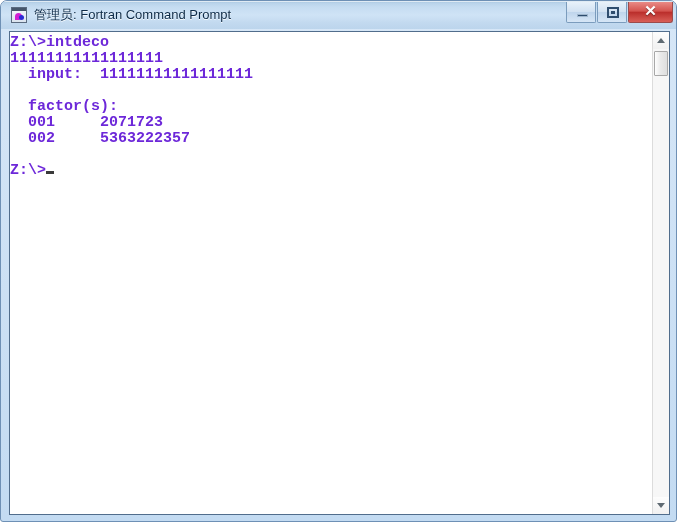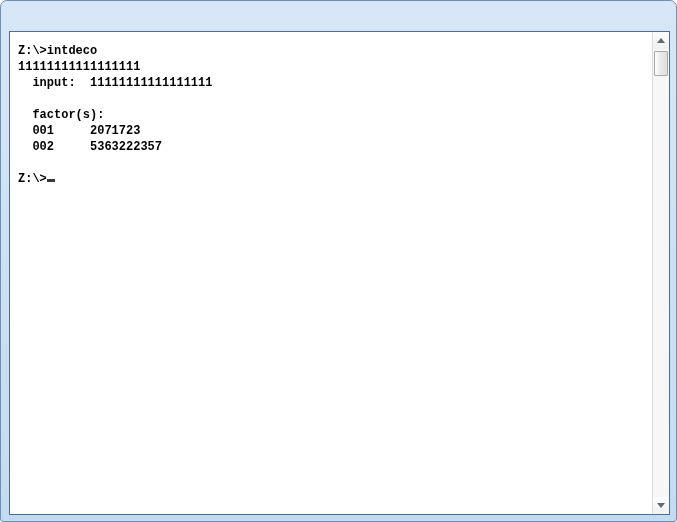--- a/index.html
+++ b/index.html
@@ -159,26 +159,26 @@
     position: absolute;
     left: 0; top: 0;
     width: 643px;
     height: 482px;
     background: #ffffff;
     overflow: hidden;
   }
   #console-text {
     position: absolute;
     left: 0px; top: 3px;
-    margin: 8px;
+    margin: 0;
     font-family: "Liberation Mono", "DejaVu Sans Mono", monospace;
-    font-size: 12px;
+    font-size: 15px;
     line-height: 16px;
     font-weight: bold;
-    color: #000000;
+    color: #6d28d9;
     white-space: pre;
     letter-spacing: 0px;
   }
 
   .cursor-line {
     position: relative;
   }
   #cursor-block {
     display: inline-block;
     width: 8px;
@@ -238,20 +238,45 @@
     left: 0; top: 17px;
     width: 16px; bottom: 17px;
     background: #f7f7f7;
   }
 </style>
 </head>
 <body>
 
 <div id="window">
 
+  <div id="titlebar">
+    <div id="titlebar-highlight"></div>
+
+    <div id="app-icon">
+      <div class="icon-titlestripe"></div>
+      <div class="icon-blob-a"></div>
+      <div class="icon-blob-b"></div>
+    </div>
+
+    <div id="title-text">管理员: Fortran Command Prompt</div>
+
+    <div class="winbtn" id="btn-min">
+      <div class="glyph-min"></div>
+    </div>
+
+    <div class="winbtn" id="btn-max">
+      <div class="glyph-max">
+        <div class="glyph-max-inner"></div>
+      </div>
+    </div>
+
+    <div class="winbtn" id="btn-close">
+      <div class="glyph-close">✕</div>
+    </div>
+  </div>
 
   <div id="console-frame">
     <div id="console-screen">
       <div id="console-text"><span>Z:\&gt;intdeco</span>
 <span>11111111111111111</span>
 <span>  input:  11111111111111111</span>
 <span></span>
 <span>  factor(s):</span>
 <span>  001     2071723</span>
 <span>  002     5363222357</span>

